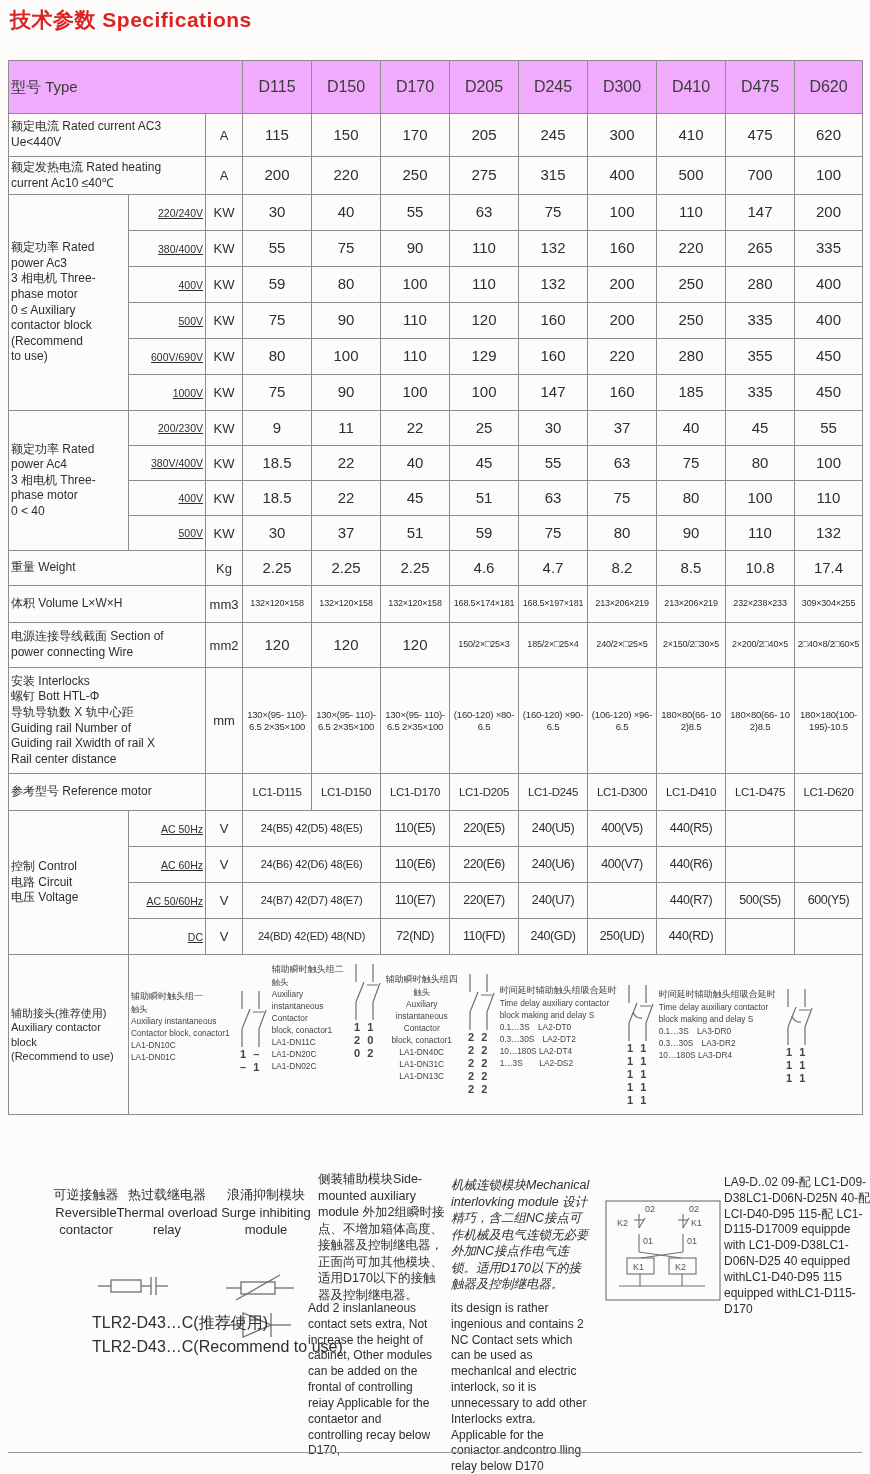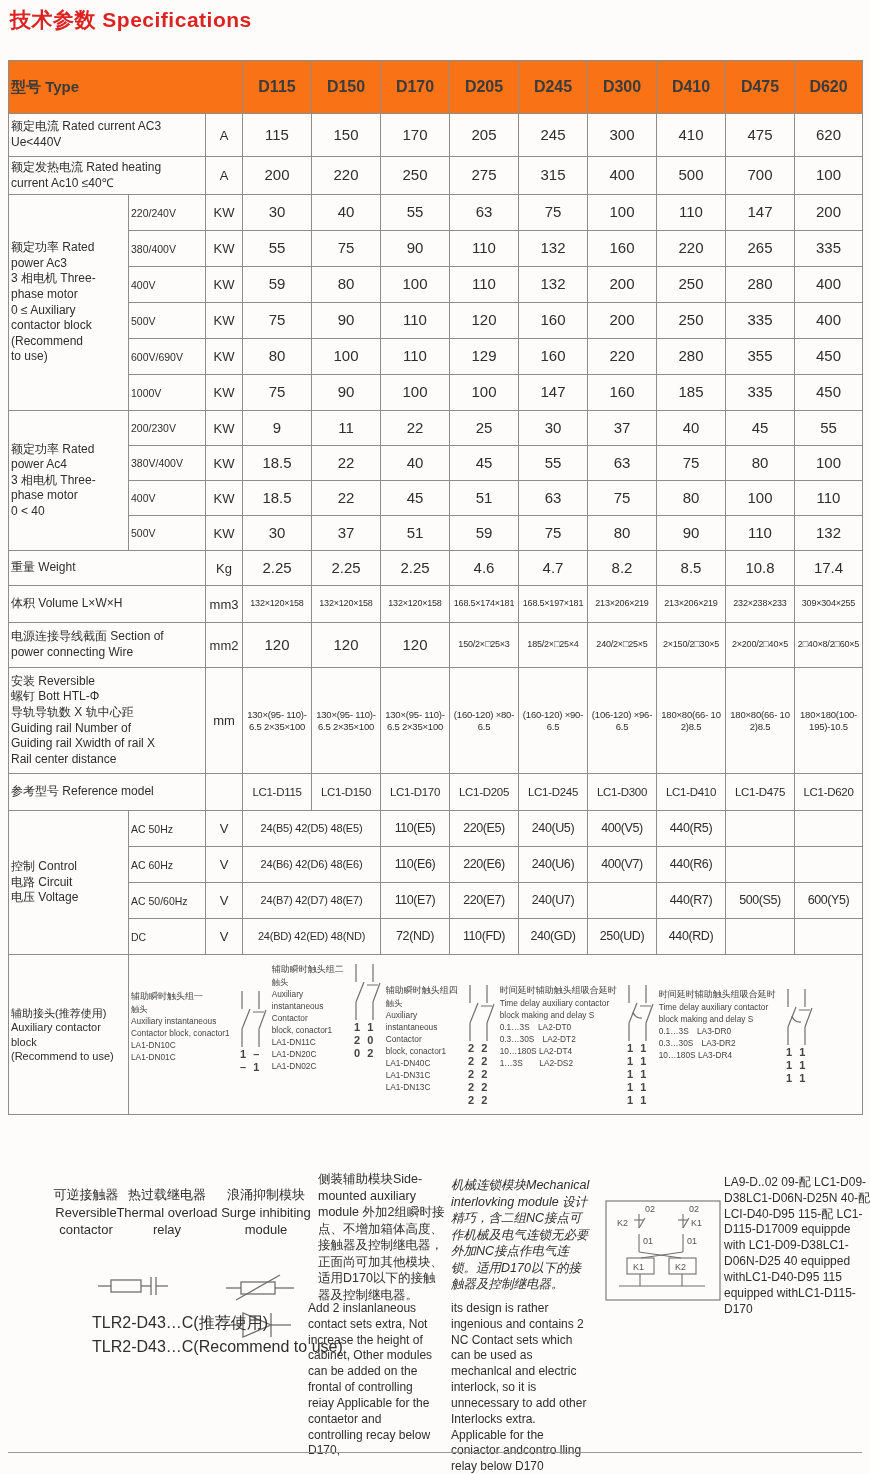--- a/index.html
+++ b/index.html
@@ -13,43 +13,43 @@
     position:absolute;left:10px;top:6px;
     font-size:21px;font-weight:bold;color:#dd2222;letter-spacing:0.5px;
   }
   table.spec{
     position:absolute;left:8px;top:60px;width:854px;
     border-collapse:collapse;table-layout:fixed;
   }
   table.spec th,table.spec td{
     border:1px solid #8d8d8d;padding:0 2px;overflow:hidden;vertical-align:middle;
   }
-  th.hdr{background:#f97316;font-weight:bold;font-size:16px;text-align:center;color:#3b3b3b;}
+  th.hdr{background:#f0abfc;font-weight:normal;font-size:16px;text-align:center;color:#3b3b3b;}
   th.type-hdr{text-align:left;padding-left:16px;font-size:15px;}
   td.lbl{font-size:12px;line-height:1.3;text-align:left;padding:2px 5px;}
   td.lbl div{white-space:nowrap;}
-  td.sub{font-size:10.5px;text-align:left;}
+  td.sub{font-size:10.5px;text-align:right;text-decoration:underline;}
   td.unit{font-size:13px;text-align:center;}
   td.val{font-size:15px;text-align:center;line-height:1.25;}
   td.tiny{font-size:9px;letter-spacing:-0.2px;}
   td.brk{word-break:break-all;font-size:9.5px;}
   td.ref{font-size:11.5px;letter-spacing:-0.3px;}
   td.ctrl{font-size:12.5px;letter-spacing:-0.4px;}
   td.merged{font-size:11px;letter-spacing:-0.2px;}
   td.aux-cell{vertical-align:top;padding:3px 5px;}
   td.aux-lbl{font-size:11px;}
   .aux-flex{display:flex;gap:5px;height:154px;}
   .aux-g{display:flex;gap:3px;}
   .g-lines{font-size:8.3px;line-height:1.45;white-space:nowrap;color:#444;}
   .g-lines div:first-child{font-size:9px;}
   .g-right{display:flex;flex-direction:column;align-items:center;}
   .g-nums div{display:flex;gap:7px;font-size:11px;line-height:1.2;font-weight:bold;color:#444;}
   .aux-g.g1{margin-top:32px;}
   .aux-g.g2{margin-top:5px;}
-  .aux-g.g3{margin-top:26px;}
+  .aux-g.g3{margin-top:15px;text-align:center;}
   .aux-g.g4{margin-top:26px;}
   .aux-g.g5{margin-top:30px;}
   .bottom{position:absolute;left:8px;top:1146px;width:854px;height:328px;}
   .legend{position:absolute;top:40px;text-align:center;font-size:13px;line-height:1.35;}
   .legend-1{left:28px;width:100px;}
   .legend-2{left:100px;width:118px;}
   .legend-3{left:202px;width:112px;}
   .blocktext{position:absolute;line-height:1.32;}
   .side-zh{left:310px;top:25px;width:128px;font-size:12.5px;}
   .side-en{left:300px;top:155px;width:128px;font-size:12px;}
@@ -321,41 +321,41 @@
         <td class="val">120</td>
         <td class="val tiny">150/2×□25×3</td>
         <td class="val tiny">185/2×□25×4</td>
         <td class="val tiny">240/2×□25×5</td>
         <td class="val tiny">2×150/2□30×5</td>
         <td class="val tiny">2×200/2□40×5</td>
         <td class="val tiny">2□40×8/2□60×5</td>
       </tr>
       <tr style="height: 106px;">
         <td class="lbl" colspan="2">
-          <div>安装 Reversible</div>
+          <div>安装 Interlocks</div>
           <div>螺钉 Bott HTL-Φ</div>
           <div>导轨导轨数 X 轨中心距</div>
           <div>Guiding rail Number of</div>
           <div>Guiding rail Xwidth of rail X</div>
           <div>Rail center distance</div>
         </td>
         <td class="unit">mm</td>
         <td class="val tiny brk">130×(95- 110)-6.5 2×35×100</td>
         <td class="val tiny brk">130×(95- 110)-6.5 2×35×100</td>
         <td class="val tiny brk">130×(95- 110)-6.5 2×35×100</td>
         <td class="val tiny brk">(160-120) ×80-6.5</td>
         <td class="val tiny brk">(160-120) ×90-6.5</td>
         <td class="val tiny brk">(106-120) ×96-6.5</td>
         <td class="val tiny brk">180×80(66- 102)8.5</td>
         <td class="val tiny brk">180×80(66- 102)8.5</td>
         <td class="val tiny brk">180×180(100- 195)-10.5</td>
       </tr>
       <tr style="height: 37px;">
         <td class="lbl" colspan="2">
-          <div>参考型号 Reference model</div>
+          <div>参考型号 Reference motor</div>
         </td>
         <td class="unit"></td>
         <td class="val ref">LC1-D115</td>
         <td class="val ref">LC1-D150</td>
         <td class="val ref">LC1-D170</td>
         <td class="val ref">LC1-D205</td>
         <td class="val ref">LC1-D245</td>
         <td class="val ref">LC1-D300</td>
         <td class="val ref">LC1-D410</td>
         <td class="val ref">LC1-D475</td>

